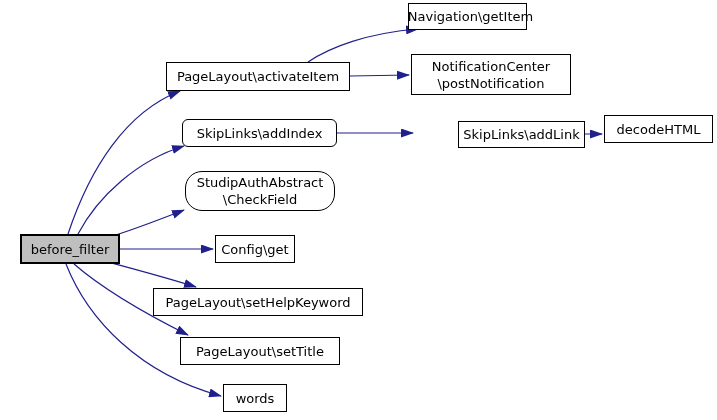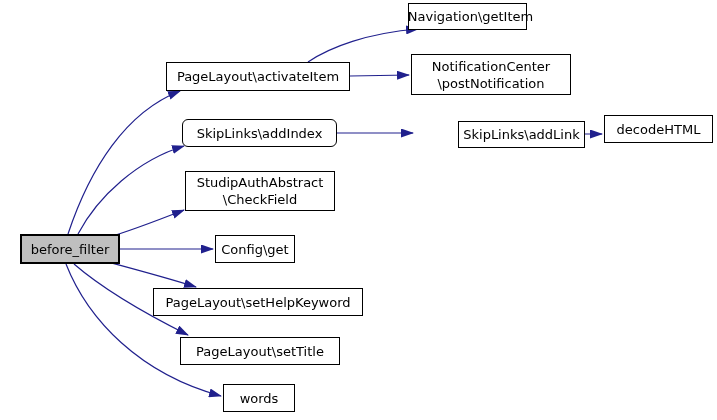--- a/index.html
+++ b/index.html
@@ -72,30 +72,30 @@
     <path class="edge" d="M 337,133 L 413,133" marker-end="url(#arrow)"></path>
     <path class="edge" d="M 552,134 L 602,134" marker-end="url(#arrow)"></path>
   </svg>
 
   <div class="node root" style="left:8px; top:234px; width:100px; height:30px;">before_filter</div>
 
   <div class="node" style="left:166px; top:62px; width:184px; height:29px;">PageLayout\activateItem</div>
 
   <div class="node" style="left:182px; top:119px; width:155px; height:28px;border-radius:6px;">SkipLinks\addIndex</div>
 
-  <div class="node" style="left:185px; top:171px; width:150px; height:40px;">StudipAuthAbstract
+  <div class="node" style="left:185px; top:171px; width:150px; height:40px;border-radius:17px;">StudipAuthAbstract
 \CheckField</div>
 
   <div class="node" style="left:215px; top:235px; width:80px; height:28px;text-align:right;">Config\get</div>
 
   <div class="node" style="left:180px; top:337px; width:160px; height:28px;">PageLayout\setTitle</div>
 
   <div class="node" style="left:153px; top:288px; width:210px; height:28px;">PageLayout\setHelpKeyword</div>
 
-  <div class="node" style="left:223px; top:384px; width:72px; height:28px;">words</div>
+  <div class="node" style="left:223px; top:384px; width:64px; height:28px;">words</div>
 
   <div class="node" style="left:408px; top:3px; width:119px; height:27px;padding-left:6px;">Navigation\getItem</div>
 
   <div class="node" style="left:411px; top:54px; width:160px; height:41px;">NotificationCenter
 \postNotification</div>
 
   <div class="node" style="left:415px; top:121px; width:127px; height:27px;margin-left:43px;">SkipLinks\addLink</div>
 
   <div class="node" style="left:604px; top:115px; width:109px; height:28px;">decodeHTML</div>
 

